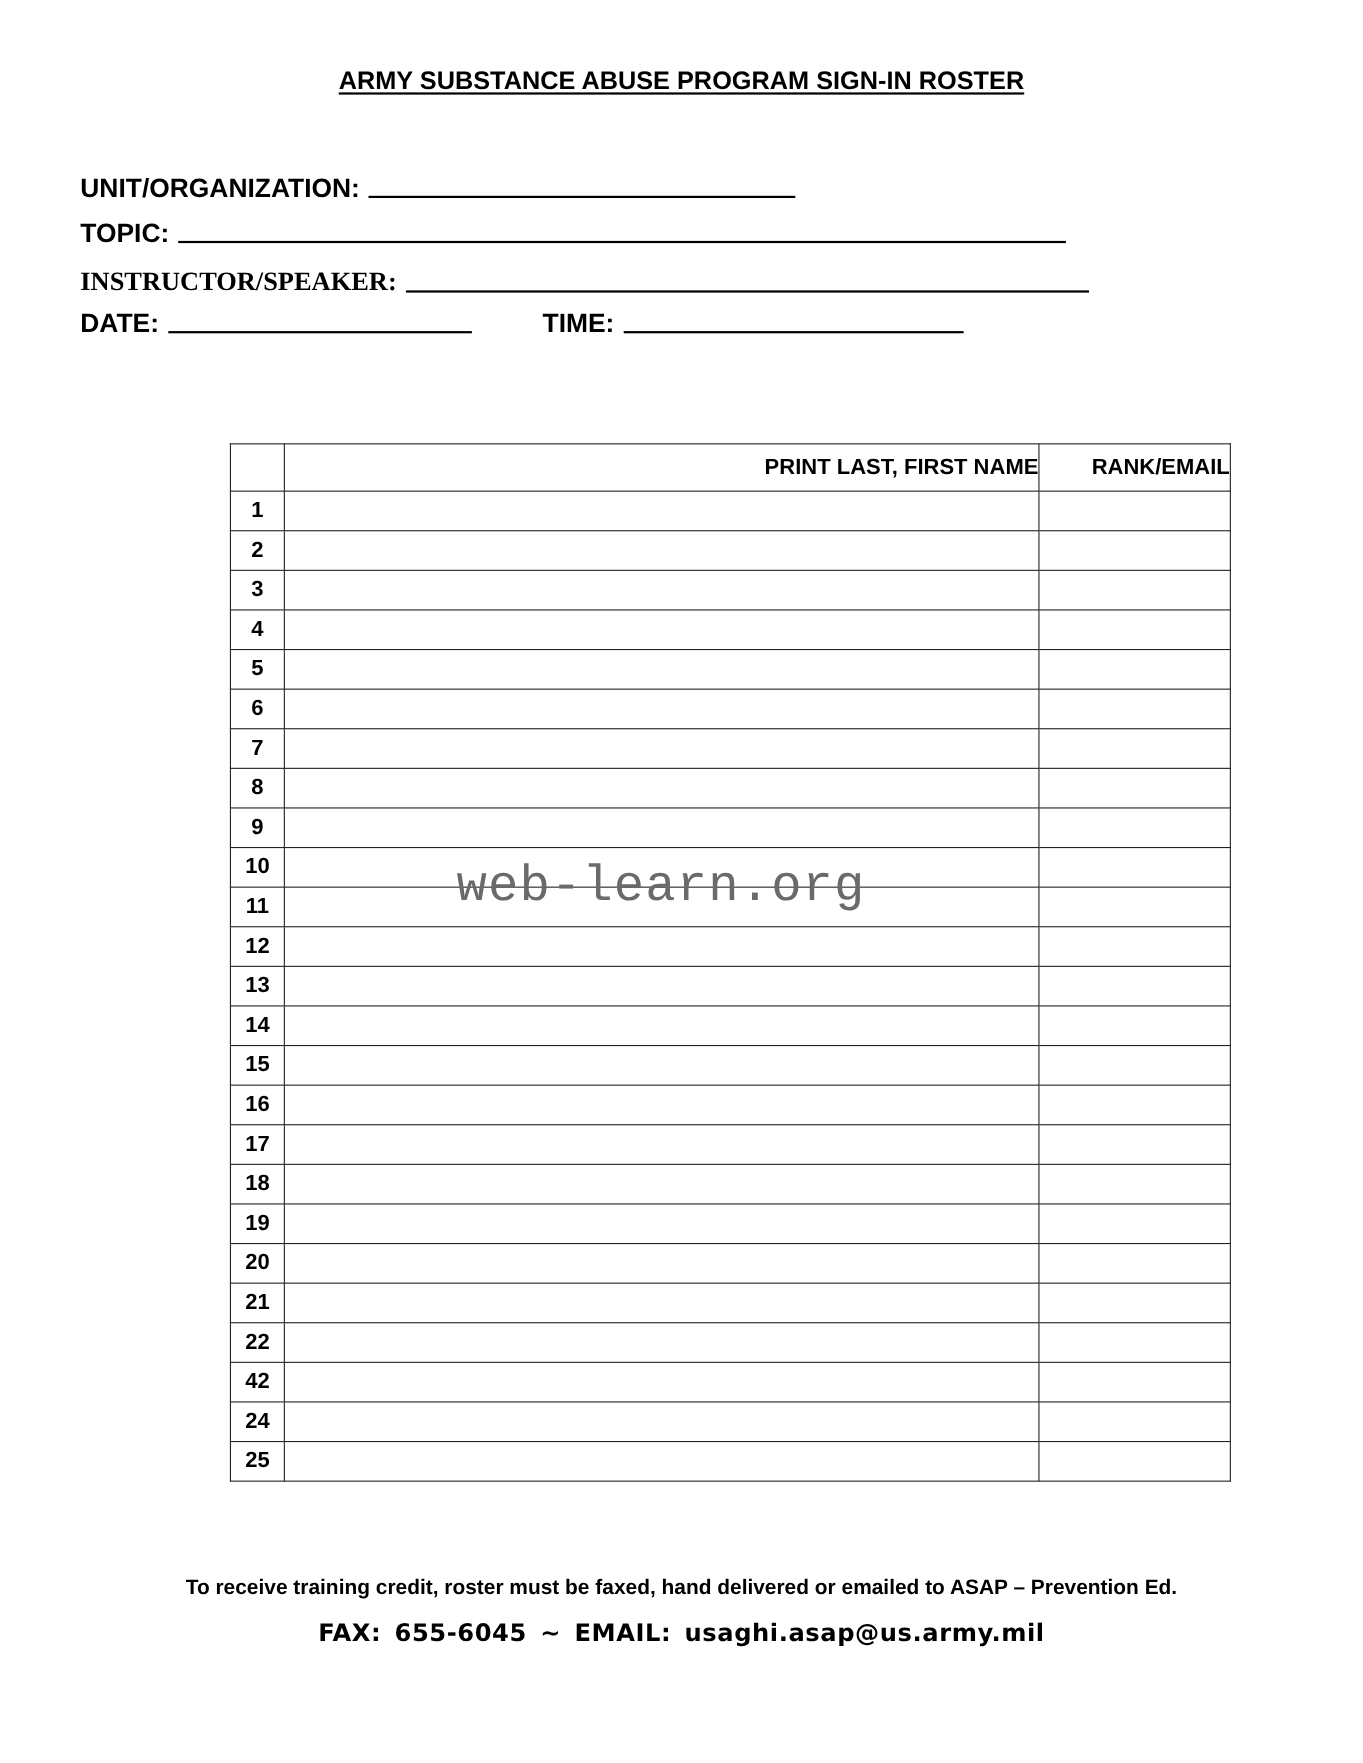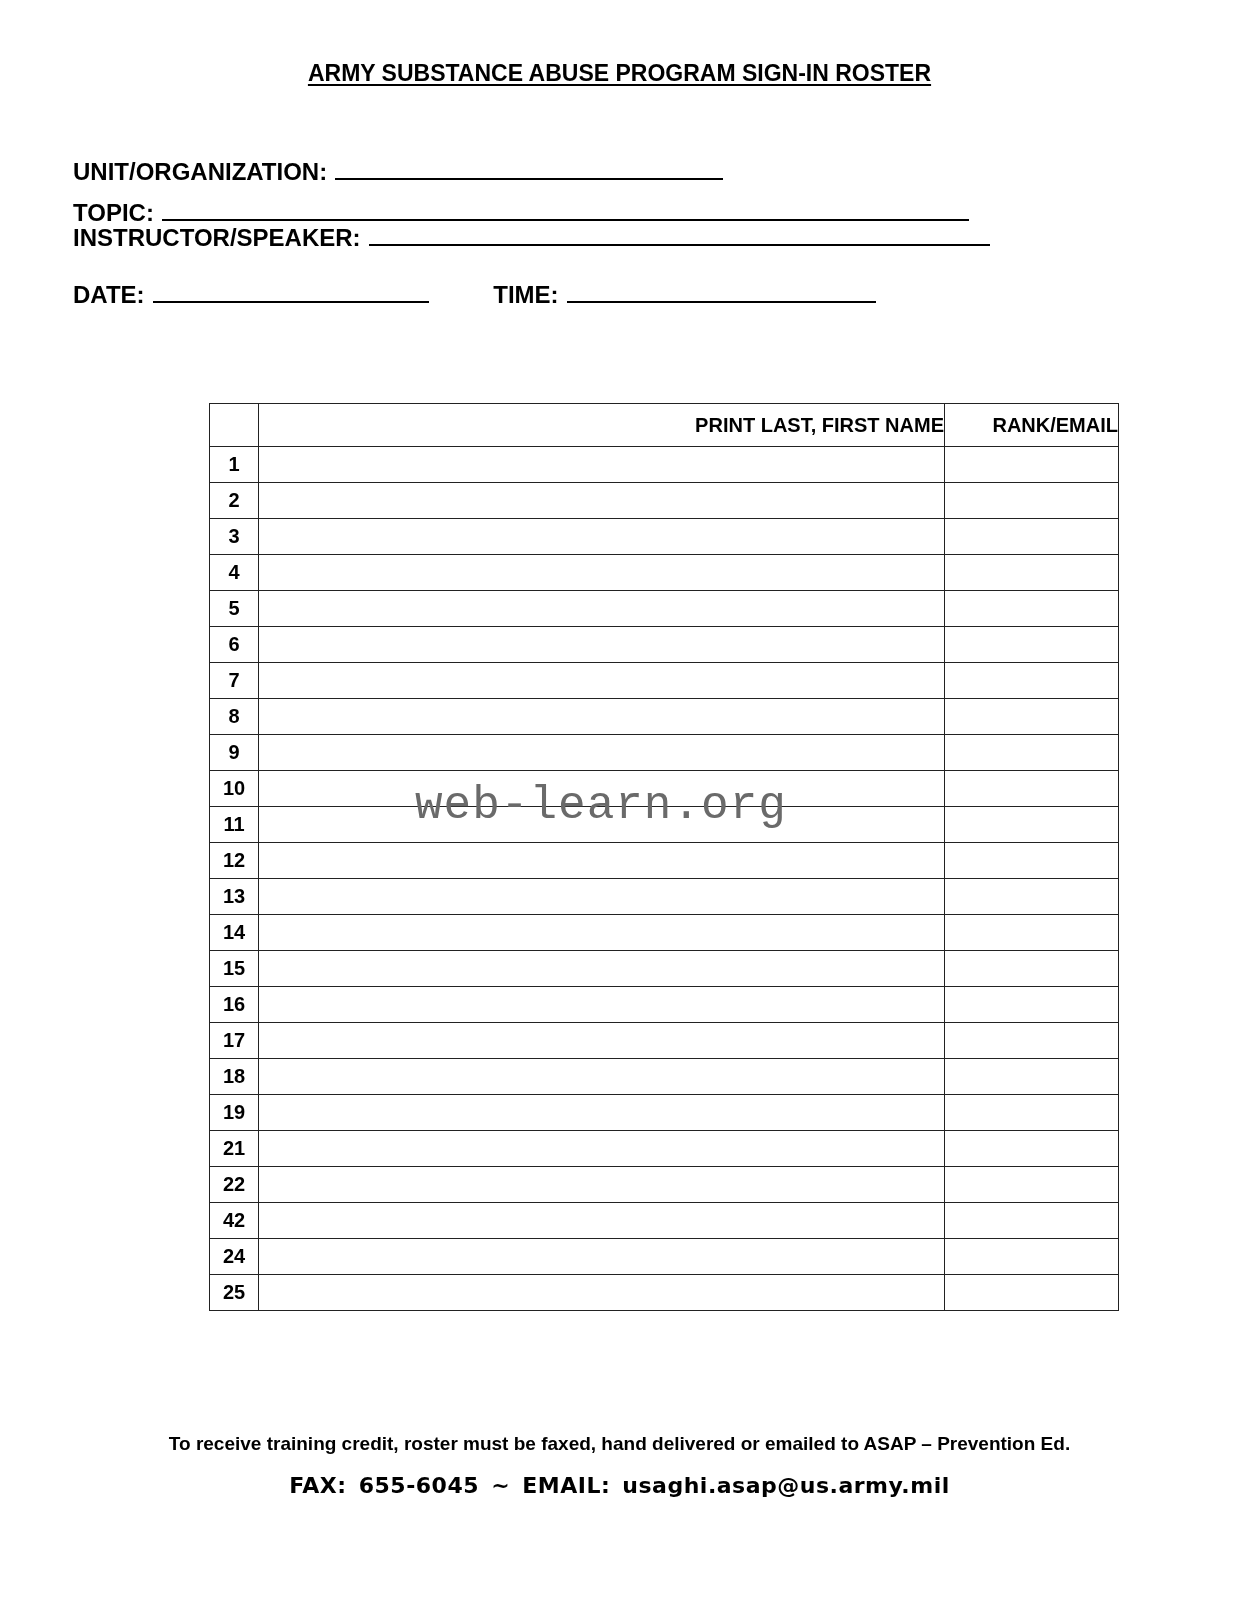--- a/index.html
+++ b/index.html
@@ -63,21 +63,21 @@
 </div>
 
 <div class="field-line" style="top:158px;">
   <span class="field-label">UNIT/ORGANIZATION:</span><span class="blank" style="width:388px;"><input class="blank-input" value="" style=""></span>
 </div>
 
 <div class="field-line" style="top:199px;">
   <span class="field-label">TOPIC:</span><span class="blank" style="width:807px;"><input class="blank-input" value="" style=""></span>
 </div>
 
-<div class="field-line" style="top:224px;">
+<div class="field-line" style="top:244px;font-family:Liberation Serif, serif;">
   <span class="field-label">INSTRUCTOR/SPEAKER:</span><span class="blank" style="width:621px;"><input class="blank-input" value="" style=""></span>
 </div>
 
 <div class="field-line" style="top:281px;">
   <span class="field-label">DATE:</span><span class="blank" style="width:276px;"><input class="blank-input" value="" style=""></span>
   <span class="field-label" style="margin-left:58px;">TIME:</span><span class="blank" style="width:309px;"><input class="blank-input" value="" style=""></span>
 </div>
 
 <table class="roster">
   <colgroup>
@@ -182,20 +182,25 @@
         <td class="num">18</td>
         <td><input class="cell-input" value="" style=""></td>
         <td><input class="cell-input" value="" style=""></td>
       </tr>
       <tr>
         <td class="num">19</td>
         <td><input class="cell-input" value="" style=""></td>
         <td><input class="cell-input" value="" style=""></td>
       </tr>
       <tr>
+        <td class="num">20</td>
+        <td><input class="cell-input" value="" style=""></td>
+        <td><input class="cell-input" value="" style=""></td>
+      </tr>
+      <tr>
         <td class="num">21</td>
         <td><input class="cell-input" value="" style=""></td>
         <td><input class="cell-input" value="" style=""></td>
       </tr>
       <tr>
         <td class="num">22</td>
         <td><input class="cell-input" value="" style=""></td>
         <td><input class="cell-input" value="" style=""></td>
       </tr>
       <tr>

